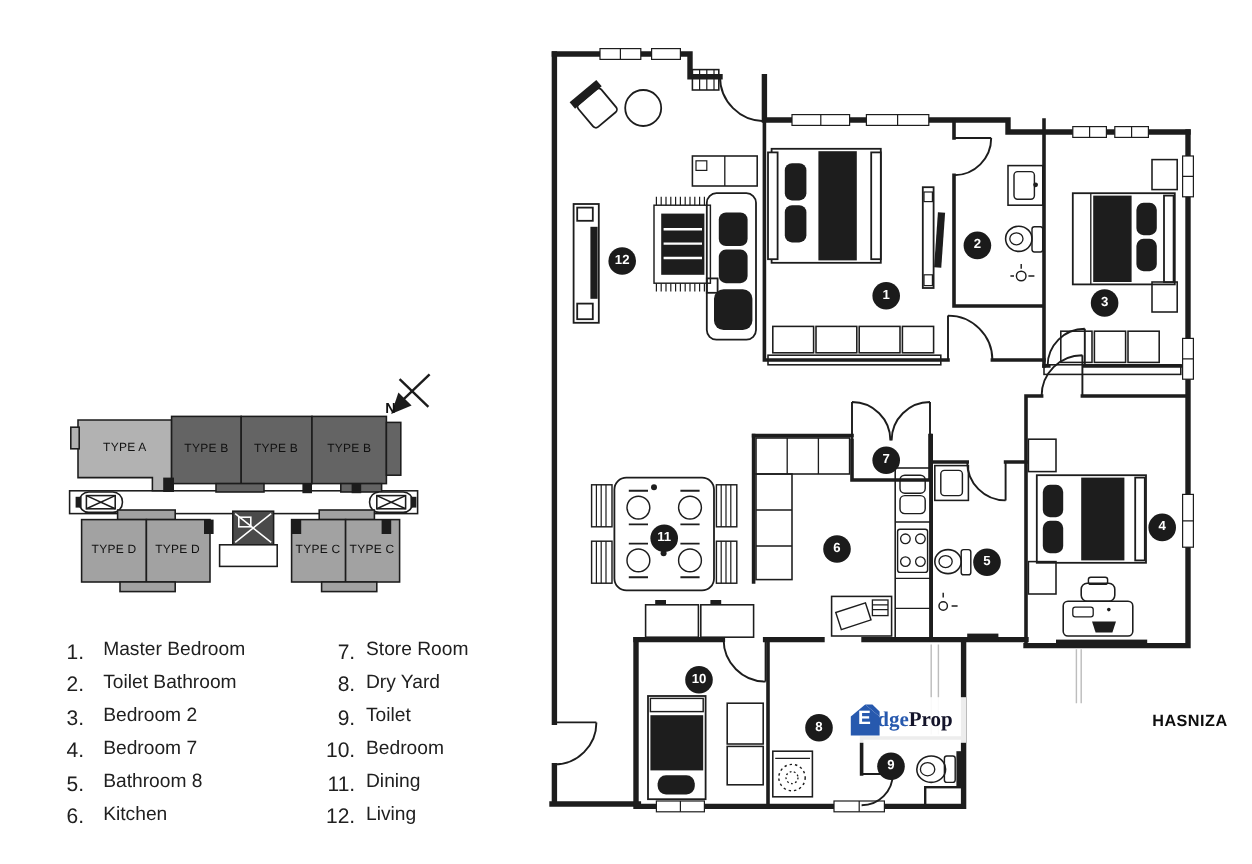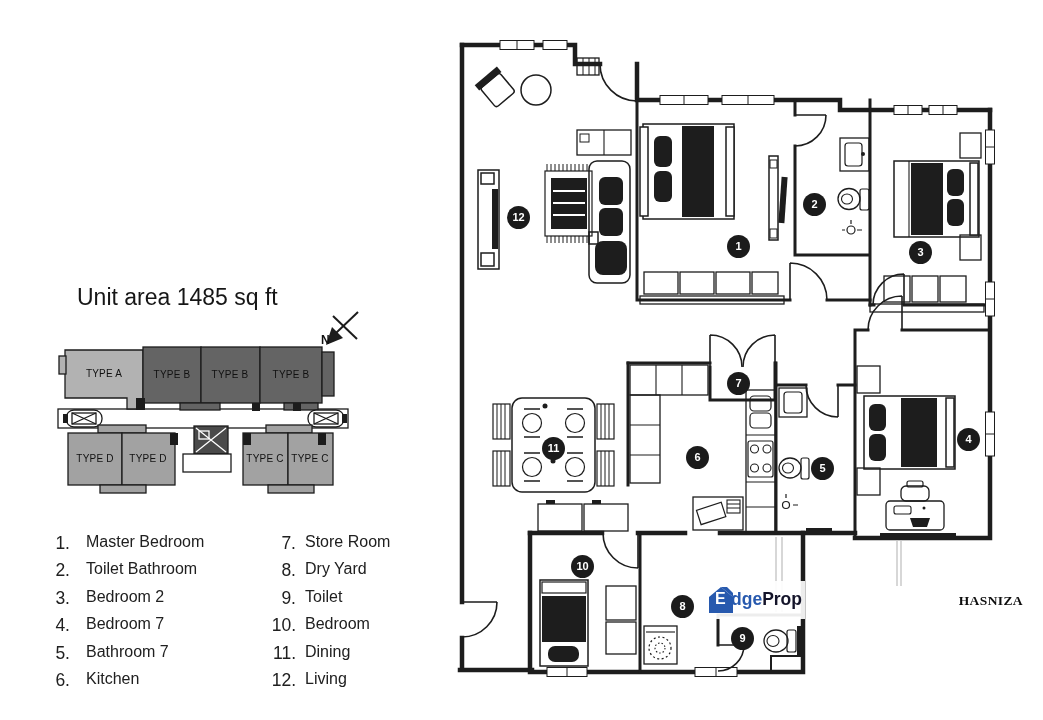--- a/index.html
+++ b/index.html
@@ -12,25 +12,25 @@
   .tlabel{font-size:10px;font-weight:normal;color:#111;text-align:center;
           letter-spacing:.2px;width:60px;white-space:nowrap;}
   .nlabel{font-size:12px;font-weight:bold;color:#111;}
   .marker{width:23px;height:23px;border-radius:50%;background:#1b1b1b;color:#fff;
           font-size:11px;font-weight:bold;display:flex;align-items:center;
           justify-content:center;line-height:1;}
   .logo{left:701px;top:581px;width:104px;height:38px;}
   .logo-bg{position:absolute;left:0;top:0;width:100%;height:100%;background:rgba(255,255,255,.92);}
   .logo-house{position:absolute;left:6px;top:4px;width:28px;height:30px;}
   .logo-e{position:absolute;left:14px;top:9px;font-size:16px;font-weight:bold;color:#fff;}
-  .logo-text{position:absolute;left:30px;top:8px;font-size:17.5px;font-weight:bold;white-space:nowrap;}
+  .logo-text{position:absolute;left:30px;top:8px;font-size:17.5px;font-weight:bold;white-space:nowrap;font-family:Liberation Serif, serif;}
   .logo-dge{color:#2759ae;}
   .logo-prop{color:#14142a;}
   .wm{font-size:13.5px;font-weight:bold;color:#0e0e0e;letter-spacing:.4px;
-      width:90px;text-align:right;font-family:Liberation Serif, serif;}
+      width:90px;text-align:right;}
 </style>
 </head>
 <body>
 
 <div class="canvas">
 
 <svg class="abs" style="left:0;top:0" width="1043" height="720" viewBox="0 0 1043 720">
 
   <g stroke="#1c1c1c" stroke-width="1.3">
     <rect x="58" y="409" width="290" height="19" fill="#fff"></rect>
@@ -316,21 +316,20 @@
     <g>
       <rect x="787" y="630" width="9" height="22" rx="2" stroke-width="1.2"></rect>
       <ellipse cx="776" cy="641" rx="12" ry="11" stroke-width="1.3"></ellipse>
       <ellipse cx="773" cy="641" rx="6" ry="5.5" stroke-width="1.1"></ellipse>
       <rect x="797" y="626" width="6" height="29" fill="#1d1d1d" stroke="none"></rect>
       <rect x="771" y="656" width="32" height="16" stroke-width="2"></rect>
     </g>
   </g>
 </svg>
 
-  <div class="abs title" style="left:77px;top:284px">Unit area 1485 sq ft</div>
 
   <div class="abs nlabel" style="left:321px;top:333px">N</div>
 
   <div class="abs tlabel" style="left:74px;top:368px">TYPE A</div>
   <div class="abs tlabel" style="left:142px;top:369px">TYPE B</div>
   <div class="abs tlabel" style="left:200px;top:369px">TYPE B</div>
   <div class="abs tlabel" style="left:261px;top:369px">TYPE B</div>
   <div class="abs tlabel" style="left:65px;top:453px">TYPE D</div>
   <div class="abs tlabel" style="left:118px;top:453px">TYPE D</div>
   <div class="abs tlabel" style="left:235px;top:453px">TYPE C</div>
@@ -338,21 +337,21 @@
 
   <div class="abs legend-num" style="left:40px;top:533px;width:30px">1.</div>
   <div class="abs legend-label" style="left:86px;top:533px">Master Bedroom</div>
   <div class="abs legend-num" style="left:40px;top:560px;width:30px">2.</div>
   <div class="abs legend-label" style="left:86px;top:560px">Toilet Bathroom</div>
   <div class="abs legend-num" style="left:40px;top:588px;width:30px">3.</div>
   <div class="abs legend-label" style="left:86px;top:588px">Bedroom 2</div>
   <div class="abs legend-num" style="left:40px;top:615px;width:30px">4.</div>
   <div class="abs legend-label" style="left:86px;top:615px">Bedroom 7</div>
   <div class="abs legend-num" style="left:40px;top:643px;width:30px">5.</div>
-  <div class="abs legend-label" style="left:86px;top:643px">Bathroom 7</div>
+  <div class="abs legend-label" style="left:86px;top:643px">Bathroom 8</div>
   <div class="abs legend-num" style="left:40px;top:670px;width:30px">6.</div>
   <div class="abs legend-label" style="left:86px;top:670px">Kitchen</div>
   <div class="abs legend-num" style="left:258px;top:533px;width:38px">7.</div>
   <div class="abs legend-label" style="left:305px;top:533px">Store Room</div>
   <div class="abs legend-num" style="left:258px;top:560px;width:38px">8.</div>
   <div class="abs legend-label" style="left:305px;top:560px">Dry Yard</div>
   <div class="abs legend-num" style="left:258px;top:588px;width:38px">9.</div>
   <div class="abs legend-label" style="left:305px;top:588px">Toilet</div>
   <div class="abs legend-num" style="left:258px;top:615px;width:38px">10.</div>
   <div class="abs legend-label" style="left:305px;top:615px">Bedroom</div>

